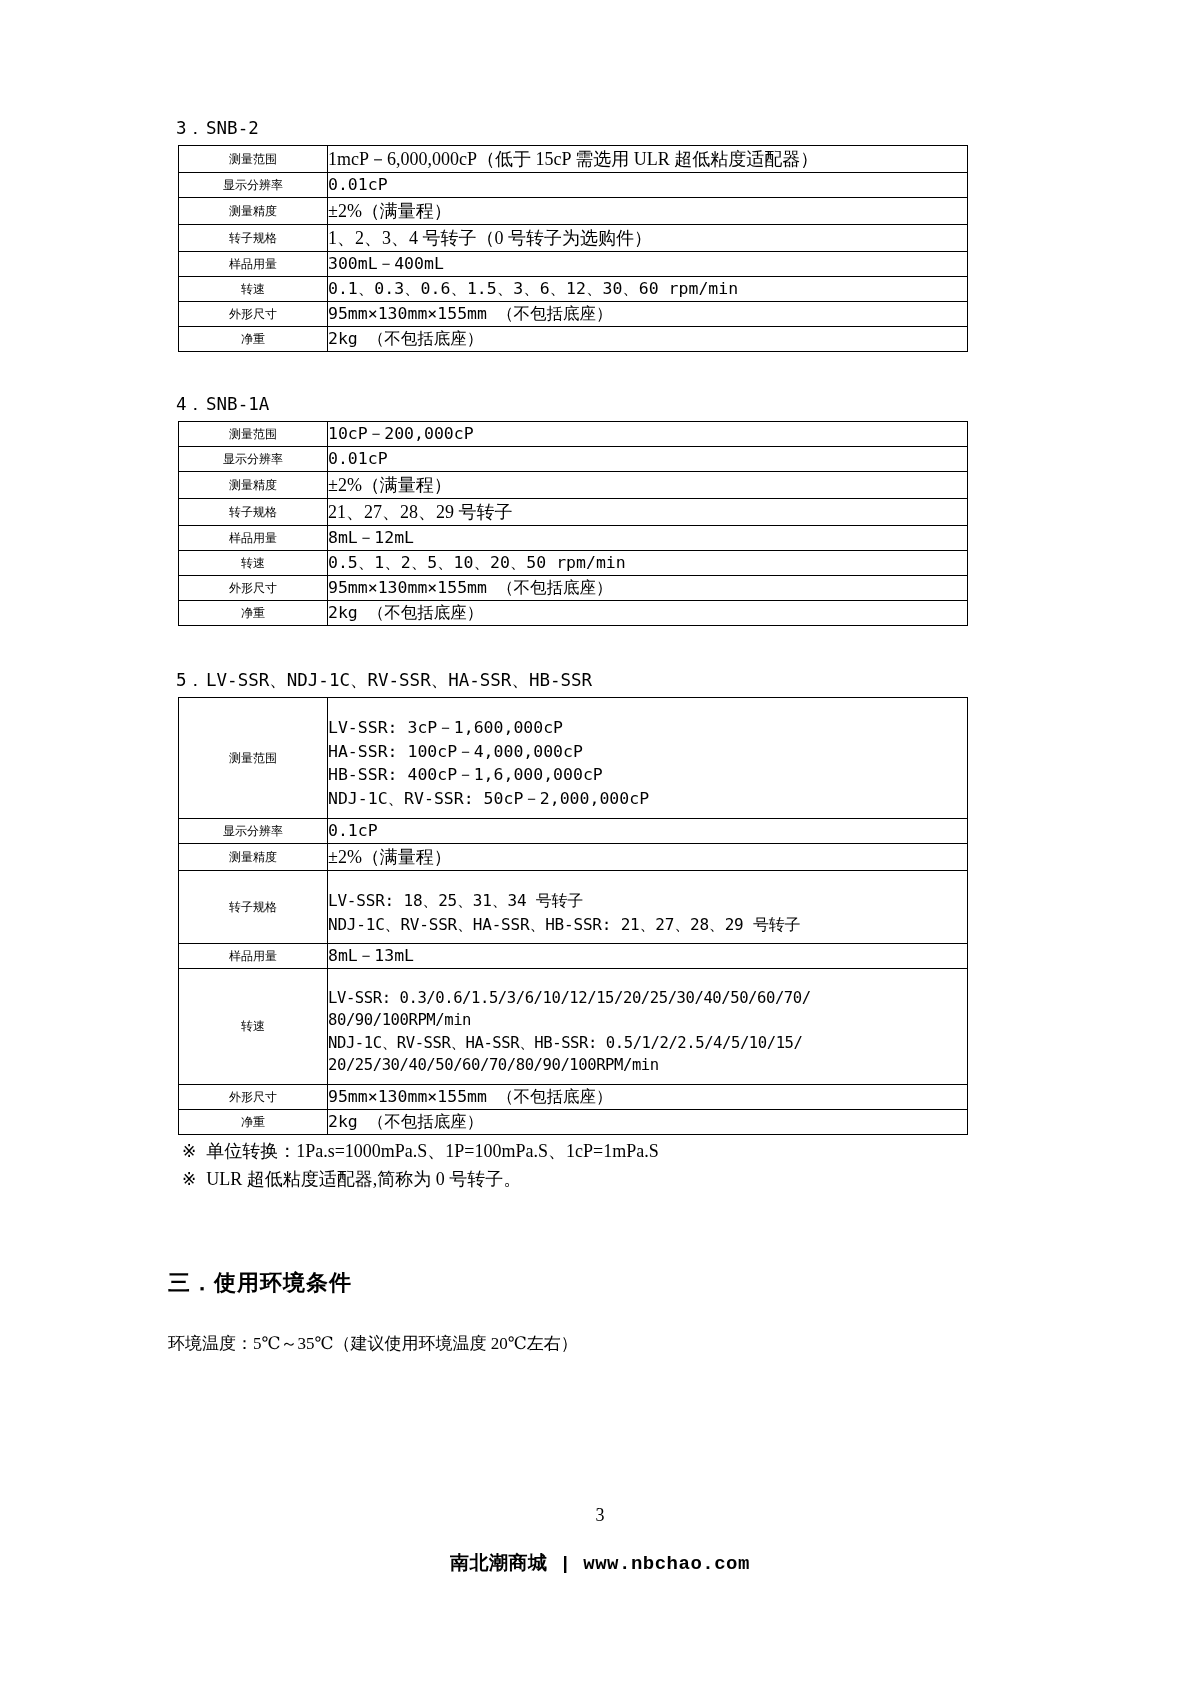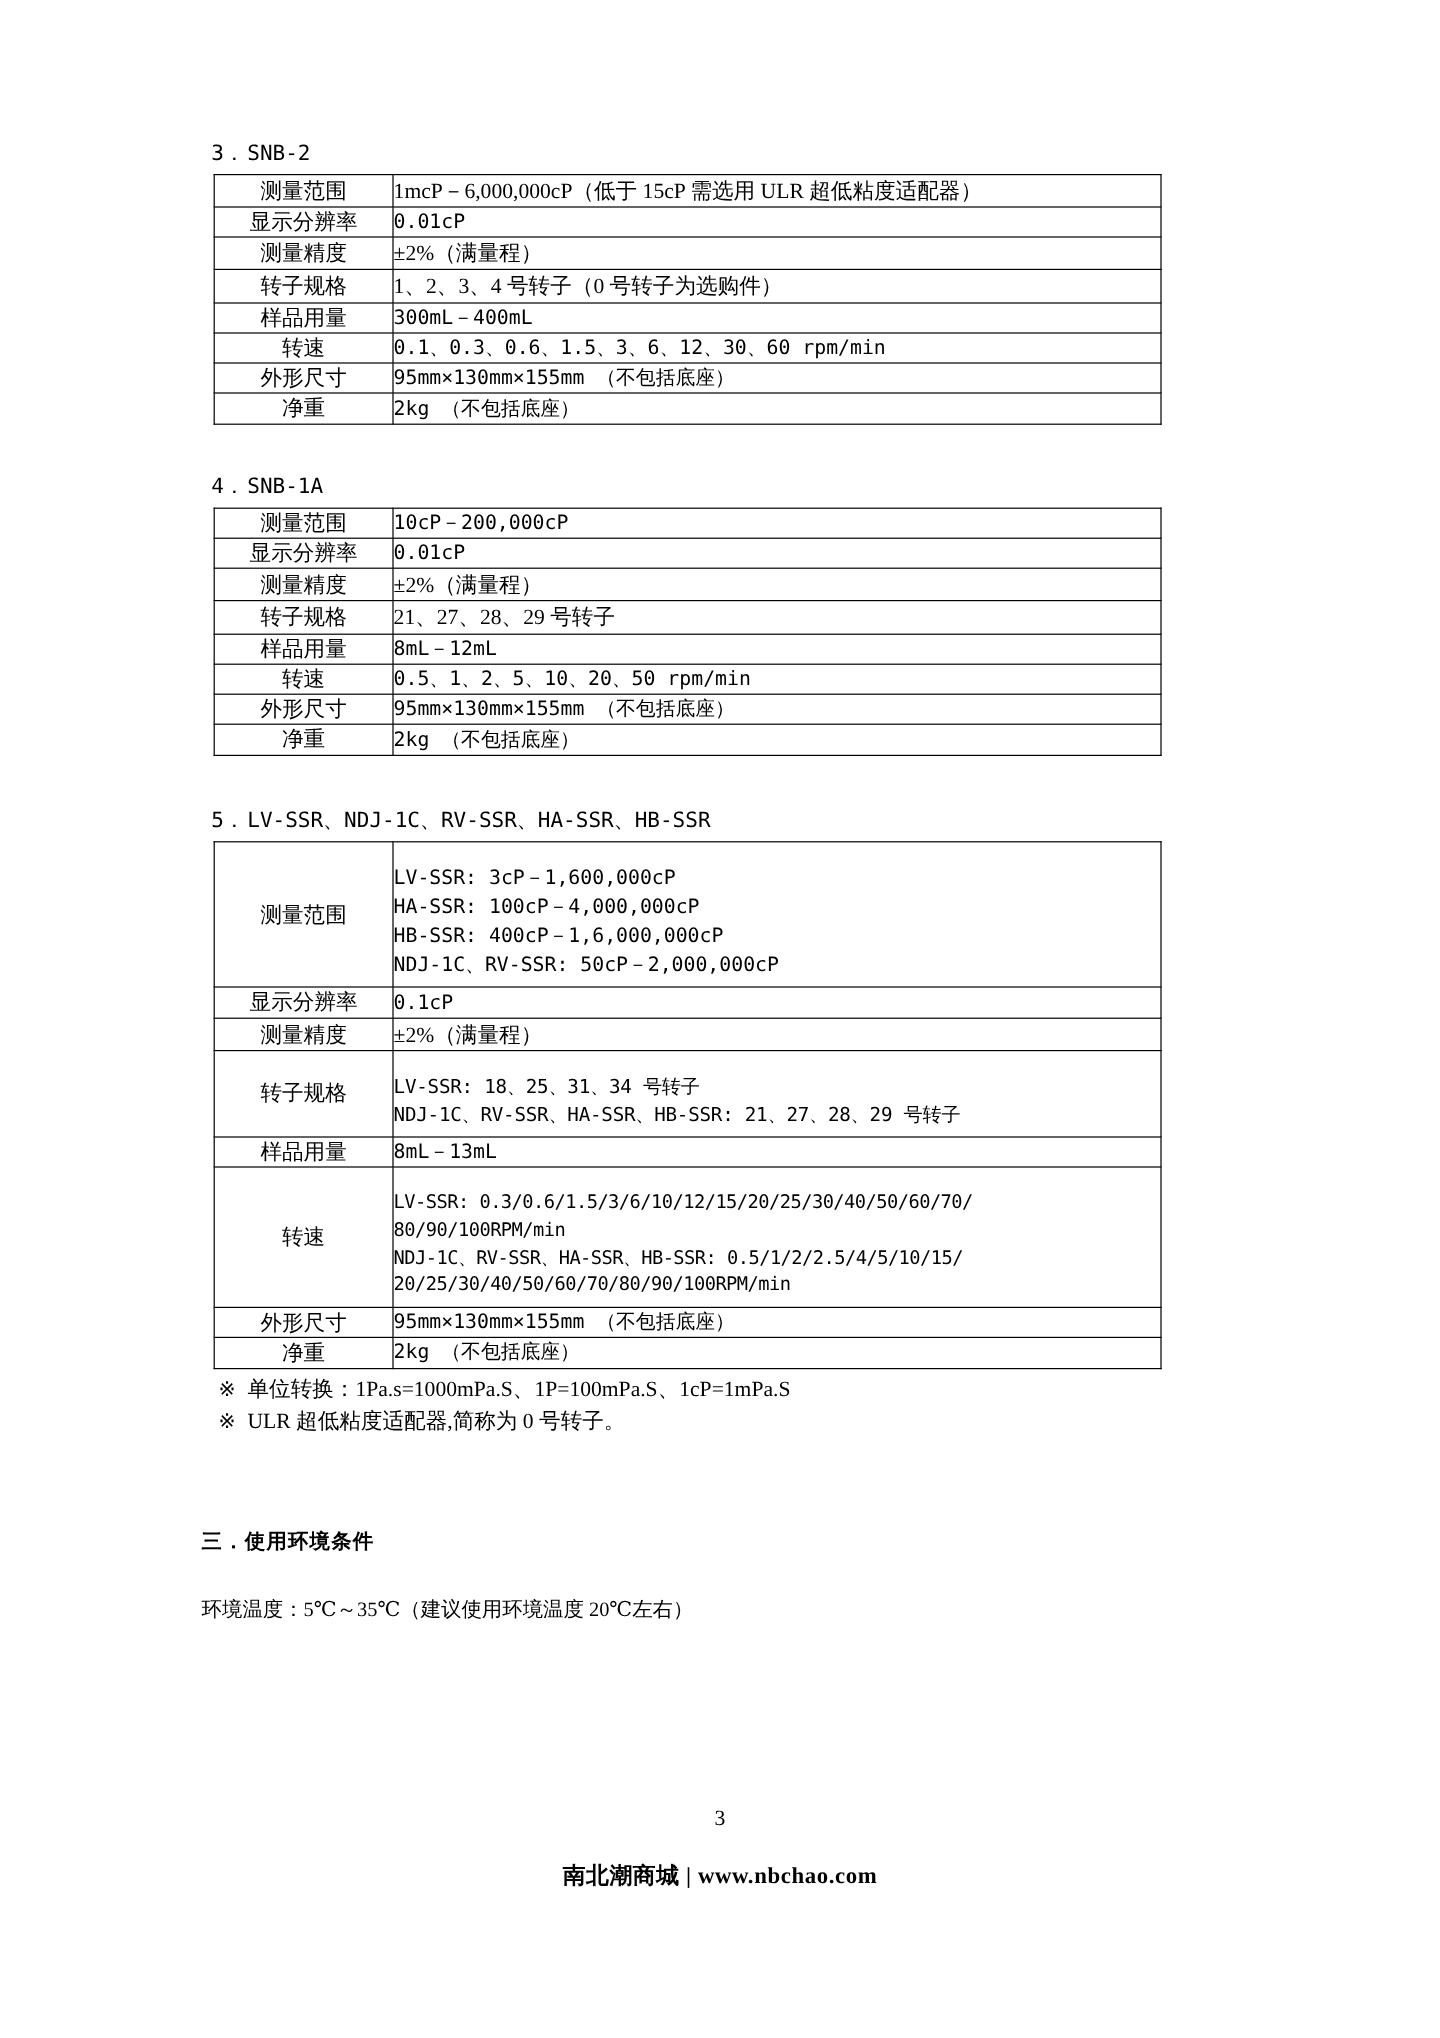--- a/index.html
+++ b/index.html
@@ -52,21 +52,21 @@
   }
   table.spec td {
     border: 1px solid #000;
     padding: 0;
     vertical-align: middle;
   }
   td.lbl {
     width: 148px;
     text-align: center;
     font-family: "Liberation Serif", "DejaVu Serif", serif;
-    font-size: 18px;
+    font-size: 12px;
     padding: 4px 2px 5px 2px;
     line-height: 1.35;
     white-space: nowrap;
   }
   td.val {
     padding: 4px 0 5px 8px;
     font-family: "DejaVu Sans Mono", monospace;
     font-size: 16.5px;
     line-height: 1.45;
     white-space: nowrap;
@@ -99,21 +99,21 @@
     font-family: "Liberation Serif", "DejaVu Serif", serif;
     font-size: 18px;
   }
   .note .mark { font-family: "DejaVu Sans", sans-serif; font-size: 17px; }
 
   
   .heading3 {
     margin: 74px 0 0 0;
     font-family: "Liberation Sans", "DejaVu Sans", sans-serif;
     font-weight: bold;
-    font-size: 17px;
+    font-size: 22px;
     letter-spacing: 1px;
     white-space: nowrap;
   }
   .body-para {
     margin: 34px 0 0 0;
     font-family: "Liberation Serif", "DejaVu Serif", serif;
     font-size: 17px;
     white-space: nowrap;
   }
 
@@ -124,21 +124,21 @@
     width: 1200px;
     text-align: center;
   }
   .pagenum {
     top: 1505px;
     font-family: "Liberation Serif", "DejaVu Serif", serif;
     font-size: 18px;
   }
   .sitefooter {
     top: 1550px;
-    font-family: Liberation Serif, serif;
+    font-family: Liberation Mono, monospace;
     font-size: 19px;
     font-weight: bold;
     letter-spacing: 0.5px;
   }
 </style>
 </head>
 <body>
 
 <div class="page">
   <div class="content">

